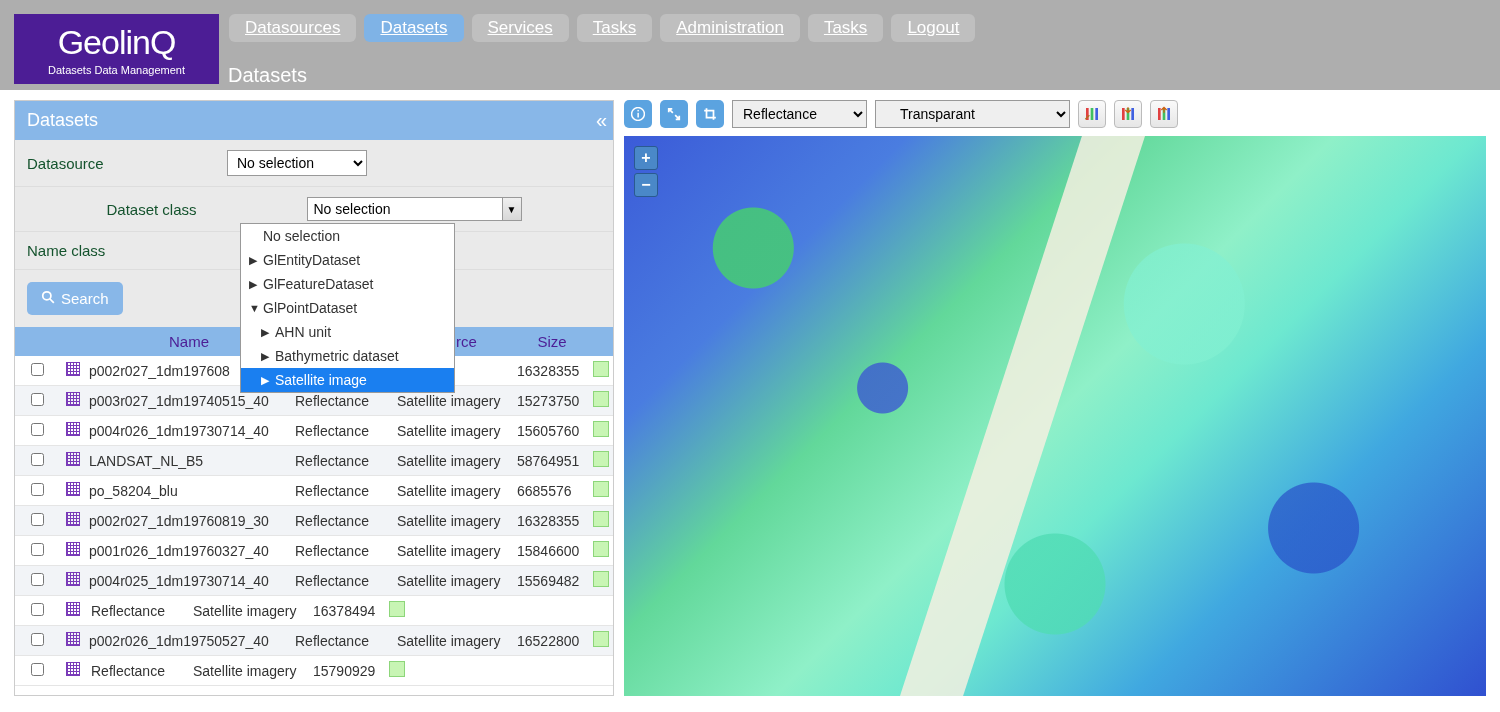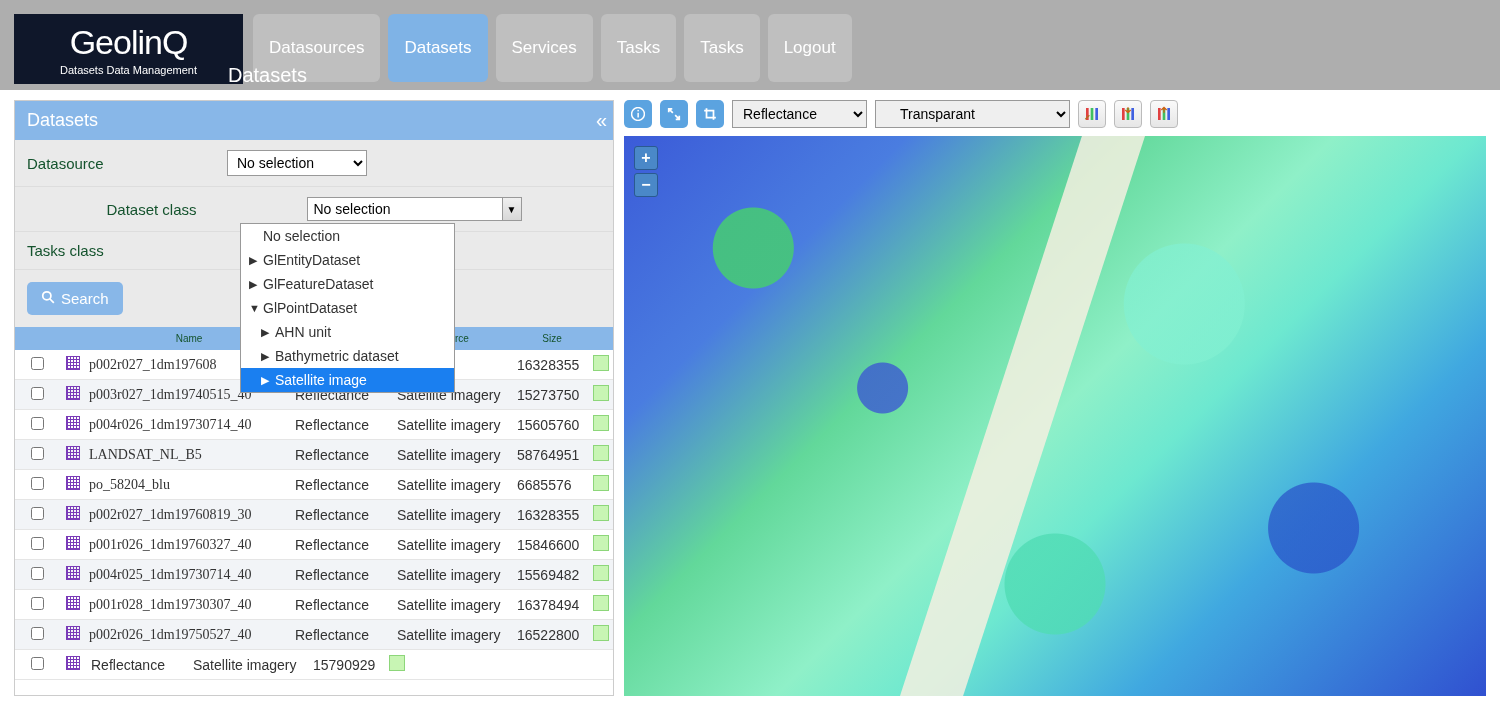--- a/index.html
+++ b/index.html
@@ -1,24 +1,24 @@
 <!DOCTYPE html>
 <html><head>
 <meta charset="utf-8">
 <style>
 * { box-sizing: border-box; margin: 0; padding: 0; font-family: Arial, sans-serif; }
 body { background: #fff; font-size: 14px; color: #333; width: 1500px; }
 
 .topbar { background: #aeaeae; height: 90px; position: relative; }
 .topbar-inner { display: flex; align-items: flex-start; padding-top: 14px; }
-.logo { background: #0f172a; color: #fff; width: 229px; height: 70px; margin-left: 14px; display: flex; flex-direction: column; align-items: center; justify-content: center; }
+.logo { background: #4c1d95; color: #fff; width: 205px; height: 70px; margin-left: 14px; display: flex; flex-direction: column; align-items: center; justify-content: center; }
 .logo-title { font-size: 34px; font-weight: 400; letter-spacing: -1px; }
 .logo-sub { font-size: 11px; margin-top: 2px; }
 .nav { display: flex; gap: 8px; margin-left: 10px; }
-.nav-btn { background: #bfbfbf; color: #fff; border: none; border-radius: 6px; padding: 24px 16px; font-size: 17px; cursor: pointer; }
+.nav-btn { background: #bfbfbf; color: #fff; border: none; border-radius: 6px; padding: 4px 16px; font-size: 17px; cursor: pointer; text-decoration: underline; }
 .nav-btn.active { background: #7fb3e6; }
 .subtitle { position: absolute; left: 228px; top: 64px; color: #fff; font-size: 20px; font-weight: 400; }
 
 .content { display: flex; padding: 10px 14px; gap: 10px; }
 
 .left-panel { flex: 0 0 600px; border: 1px solid #ccc; }
 .panel-header { background: #88b7e8; color: #fff; padding: 8px 12px; font-size: 18px; display: flex; align-items: center; justify-content: space-between; }
 .collapse-icon { font-size: 20px; cursor: pointer; letter-spacing: -6px; }
 
 .form-row { display: flex; align-items: center; padding: 10px 12px; border-bottom: 1px solid #ddd; background: #eaeaea; position: relative; }
@@ -30,34 +30,34 @@
 
 .dropdown { position: absolute; left: 225px; top: 36px; width: 215px; background: #fff; border: 1px solid #999; z-index: 10; }
 .dd-item { padding: 4px 8px; font-size: 14px; display: flex; align-items: center; gap: 4px; cursor: pointer; }
 .dd-item .caret { font-size: 11px; width: 10px; display: inline-block; }
 .dd-item.indent1 { padding-left: 20px; }
 .dd-item.sel { background: #1a7ff0; color: #fff; }
 
 .search-row { padding: 12px; background: #eaeaea; }
 .search-btn { background: #88b7e8; color: #fff; border: none; border-radius: 5px; padding: 8px 14px; font-size: 15px; cursor: pointer; display: inline-flex; align-items: center; gap: 6px; }
 
-.table-hdr { background: #88b7e8; color: #14532d; display: flex; font-size: 10px; }
+.table-hdr { background: #88b7e8; color: #4c1d95; display: flex; font-size: 15px; }
 .col-chk { width: 44px; }
 .col-ico { width: 28px; }
 .col-name { width: 204px; padding: 6px 4px; text-align: center; }
 .col-type { width: 102px; padding: 6px 4px; text-align: center; }
 .col-src { width: 120px; padding: 6px 4px; text-align: center; }
 .col-size { width: 78px; padding: 6px 4px; text-align: center; }
 .col-stat { width: 22px; }
 
 .tbl-row { display: flex; align-items: center; height: 30px; font-size: 14px; border-bottom: 1px solid #e5e5e5; }
 .tbl-row.alt { background: #f2f4f7; }
 .tbl-row .col-chk { text-align: center; }
 .tbl-row .col-ico { text-align: center; }
-.tbl-row .col-name { text-align: left; padding-left: 2px; font-family: Liberation Serif, serif; }
+.tbl-row .col-name { text-align: left; padding-left: 2px; }
 .tbl-row .col-type { text-align: left; }
 .tbl-row .col-src { text-align: left; }
 .tbl-row .col-size { text-align: left; }
 .status-box { width: 16px; height: 16px; background: #c8f5b4; border: 1px solid #8dd67a; display: inline-block; margin-left: 2px; }
 .dataset-icon { width: 14px; height: 14px; display: inline-block; background: repeating-linear-gradient(90deg,#7a3bb8 0 1px,transparent 1px 3px), repeating-linear-gradient(0deg,#7a3bb8 0 1px,transparent 1px 3px); border: 1px solid #7a3bb8; }
 
 .right-panel { flex: 1; }
 .toolbar { display: flex; align-items: center; gap: 8px; margin-bottom: 8px; }
 .tb-btn { width: 28px; height: 28px; background: #5ba3e0; color: #fff; border: none; border-radius: 5px; cursor: pointer; display: inline-flex; align-items: center; justify-content: center; font-size: 14px; font-weight: bold; }
 .tb-sel { padding: 4px 6px; border: 1px solid #999; font-size: 14px; }
@@ -87,20 +87,21 @@
   <div class="topbar-inner">
     <div class="logo">
       <div class="logo-title">GeolinQ</div>
       <div class="logo-sub">Datasets Data Management</div>
     </div>
     <div class="nav" id="nav">
         <button class="nav-btn">Datasources</button>
         <button class="nav-btn active">Datasets</button>
         <button class="nav-btn">Services</button>
         <button class="nav-btn">Tasks</button>
+        <button class="nav-btn">Administration</button>
         <button class="nav-btn">Tasks</button>
         <button class="nav-btn">Logout</button>
       </div>
   </div>
   <div class="subtitle">Datasets</div>
 </div>
 
 <div class="content">
   <div class="left-panel">
     <div class="panel-header">
@@ -147,21 +148,21 @@
             <span>Bathymetric dataset</span>
           </div>
           <div class="dd-item indent1 sel">
             <span class="caret">▶</span>
             <span>Satellite image</span>
           </div>
         </div>
     </div>
 
     <div class="form-row">
-      <div class="form-label">Tasks class</div>
+      <div class="form-label">Name class</div>
     </div>
 
     <div class="search-row">
       <button class="search-btn">
         <span>
           <svg width="14" height="14" viewBox="0 0 24 24" fill="none" stroke="#fff" stroke-width="3">
               <circle cx="10" cy="10" r="7"></circle>
               <line x1="15" y1="15" x2="22" y2="22"></line>
             </svg>
         </span>
@@ -247,21 +248,20 @@
           <div class="col-ico"><span class="dataset-icon"></span></div>
           <div class="col-name">p004r025_1dm19730714_40</div>
           <div class="col-type">Reflectance</div>
           <div class="col-src">Satellite imagery</div>
           <div class="col-size">15569482</div>
           <div class="col-stat"><span class="status-box"></span></div>
         </div>
         <div class="tbl-row">
           <div class="col-chk"><input type="checkbox" style=""></div>
           <div class="col-ico"><span class="dataset-icon"></span></div>
-          <div class="col-name">p001r028_1dm19730307_40</div>
           <div class="col-type">Reflectance</div>
           <div class="col-src">Satellite imagery</div>
           <div class="col-size">16378494</div>
           <div class="col-stat"><span class="status-box"></span></div>
         </div>
         <div class="tbl-row alt">
           <div class="col-chk"><input type="checkbox" style=""></div>
           <div class="col-ico"><span class="dataset-icon"></span></div>
           <div class="col-name">p002r026_1dm19750527_40</div>
           <div class="col-type">Reflectance</div>

